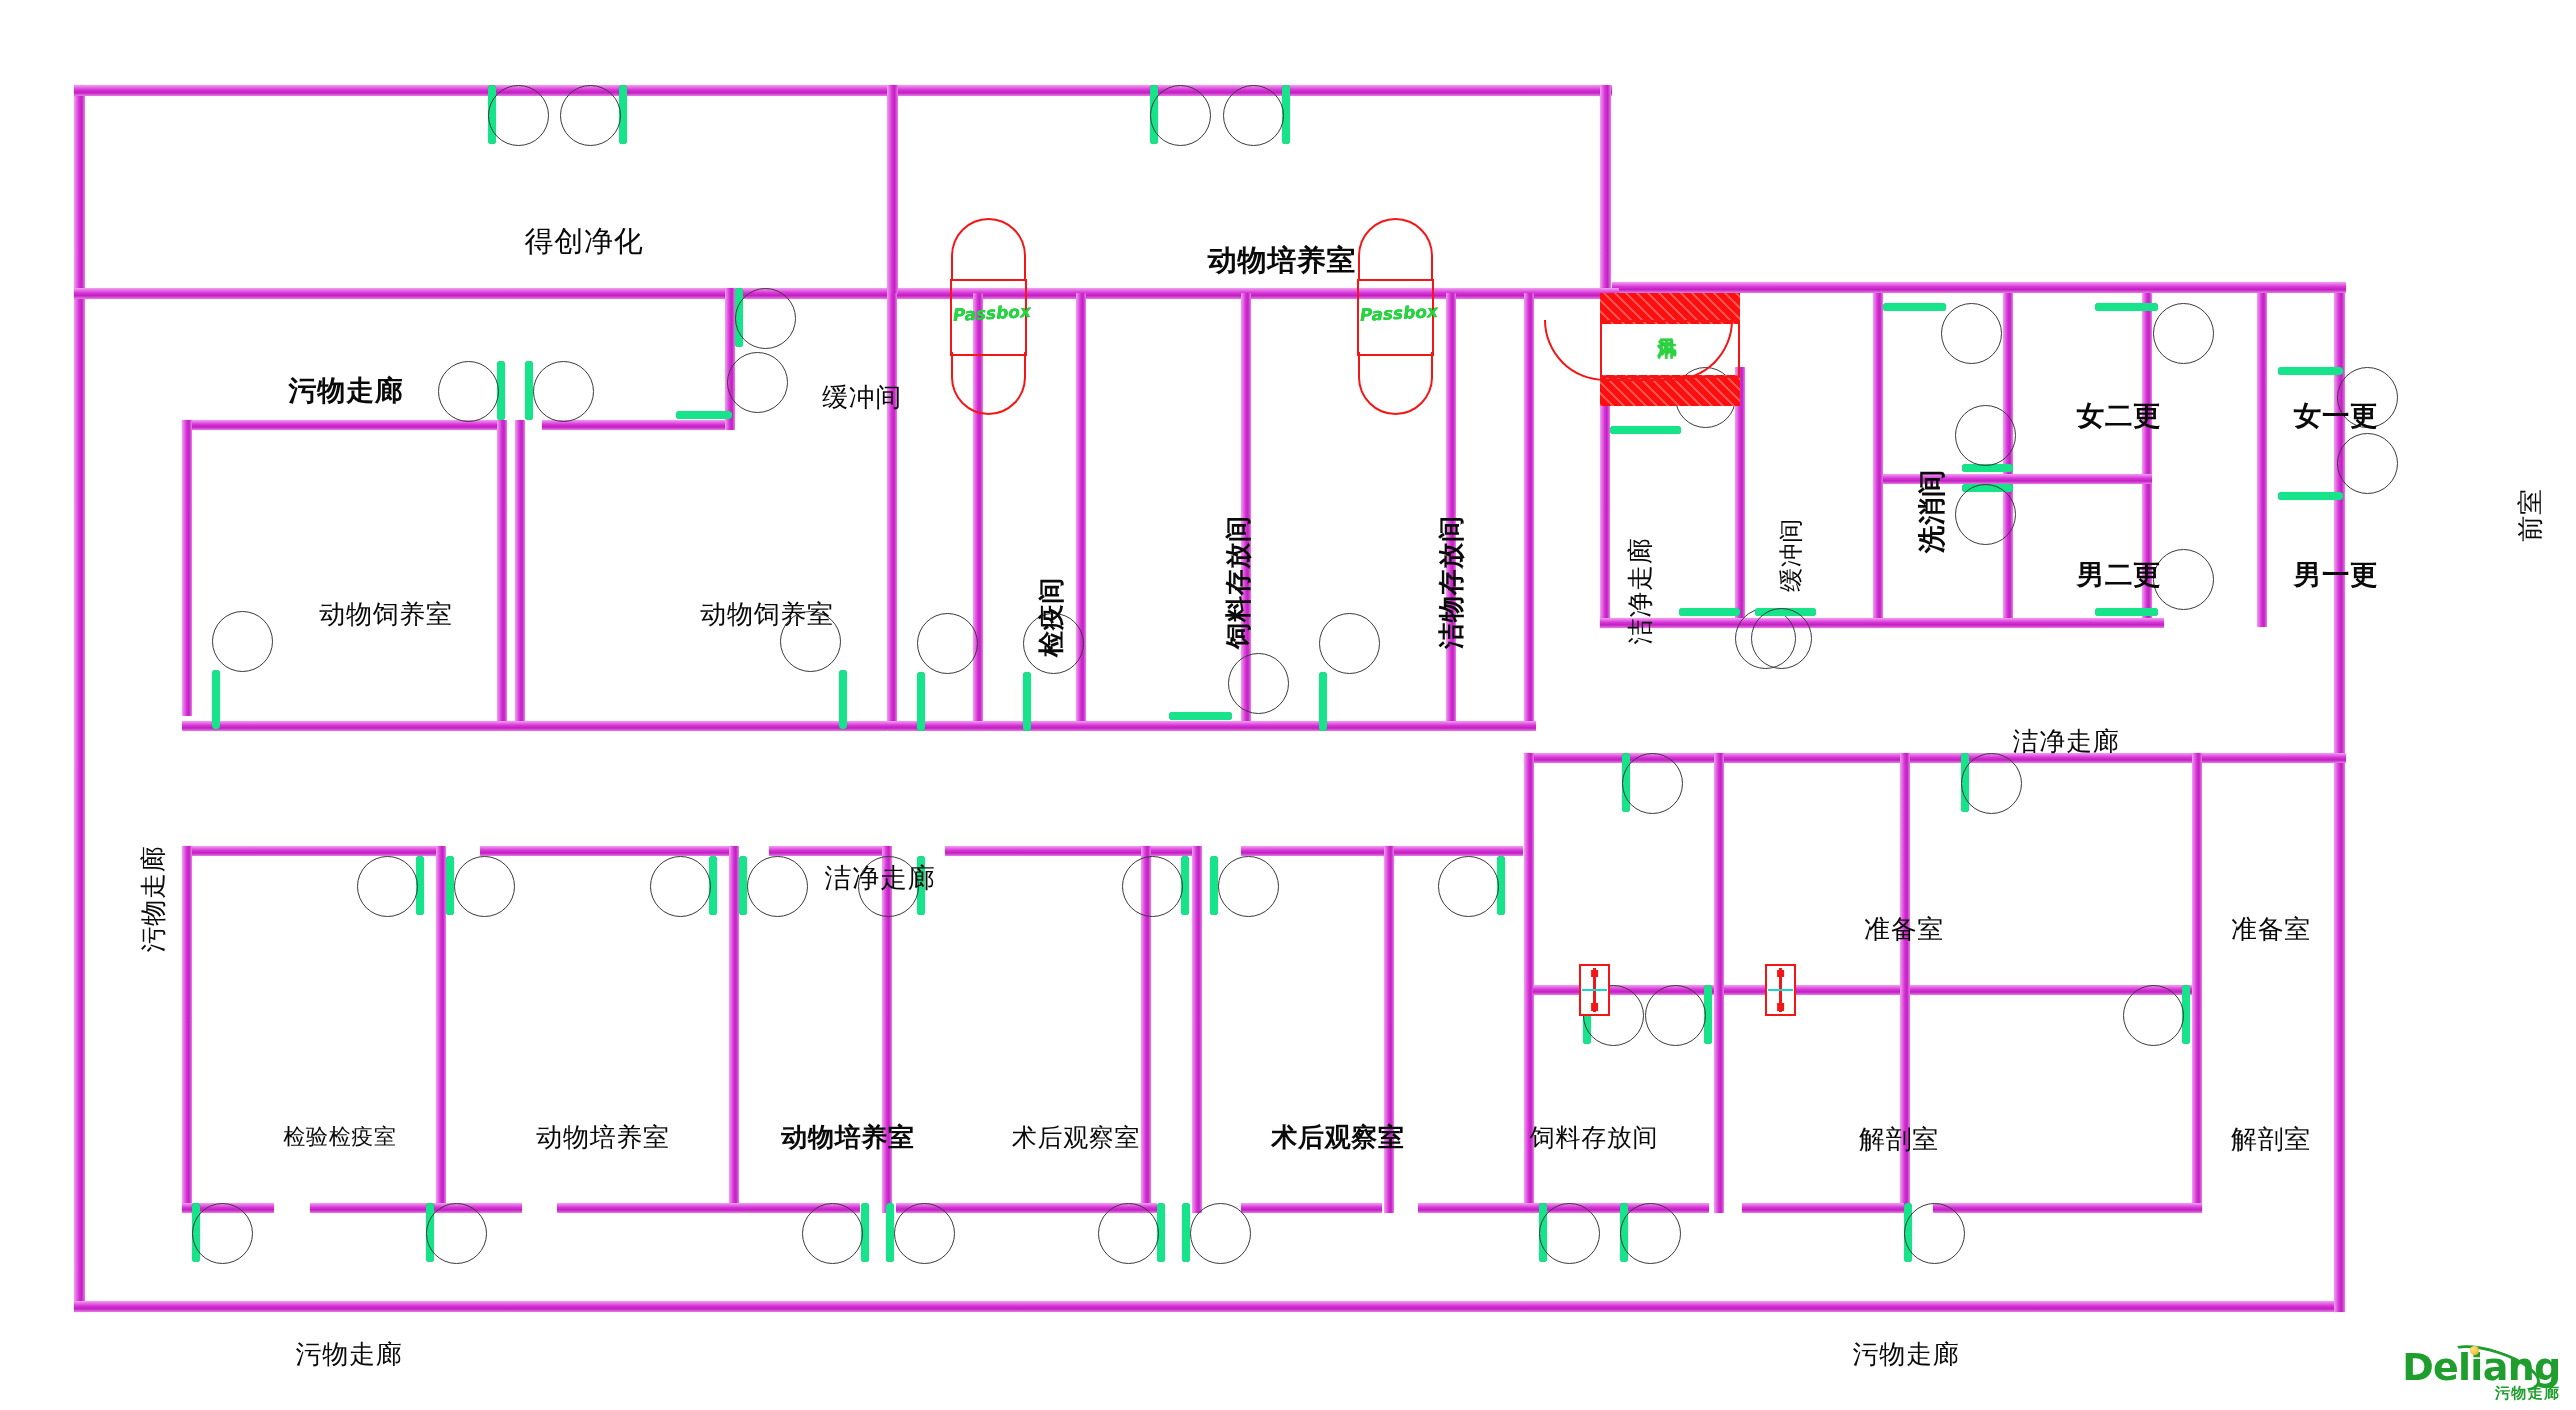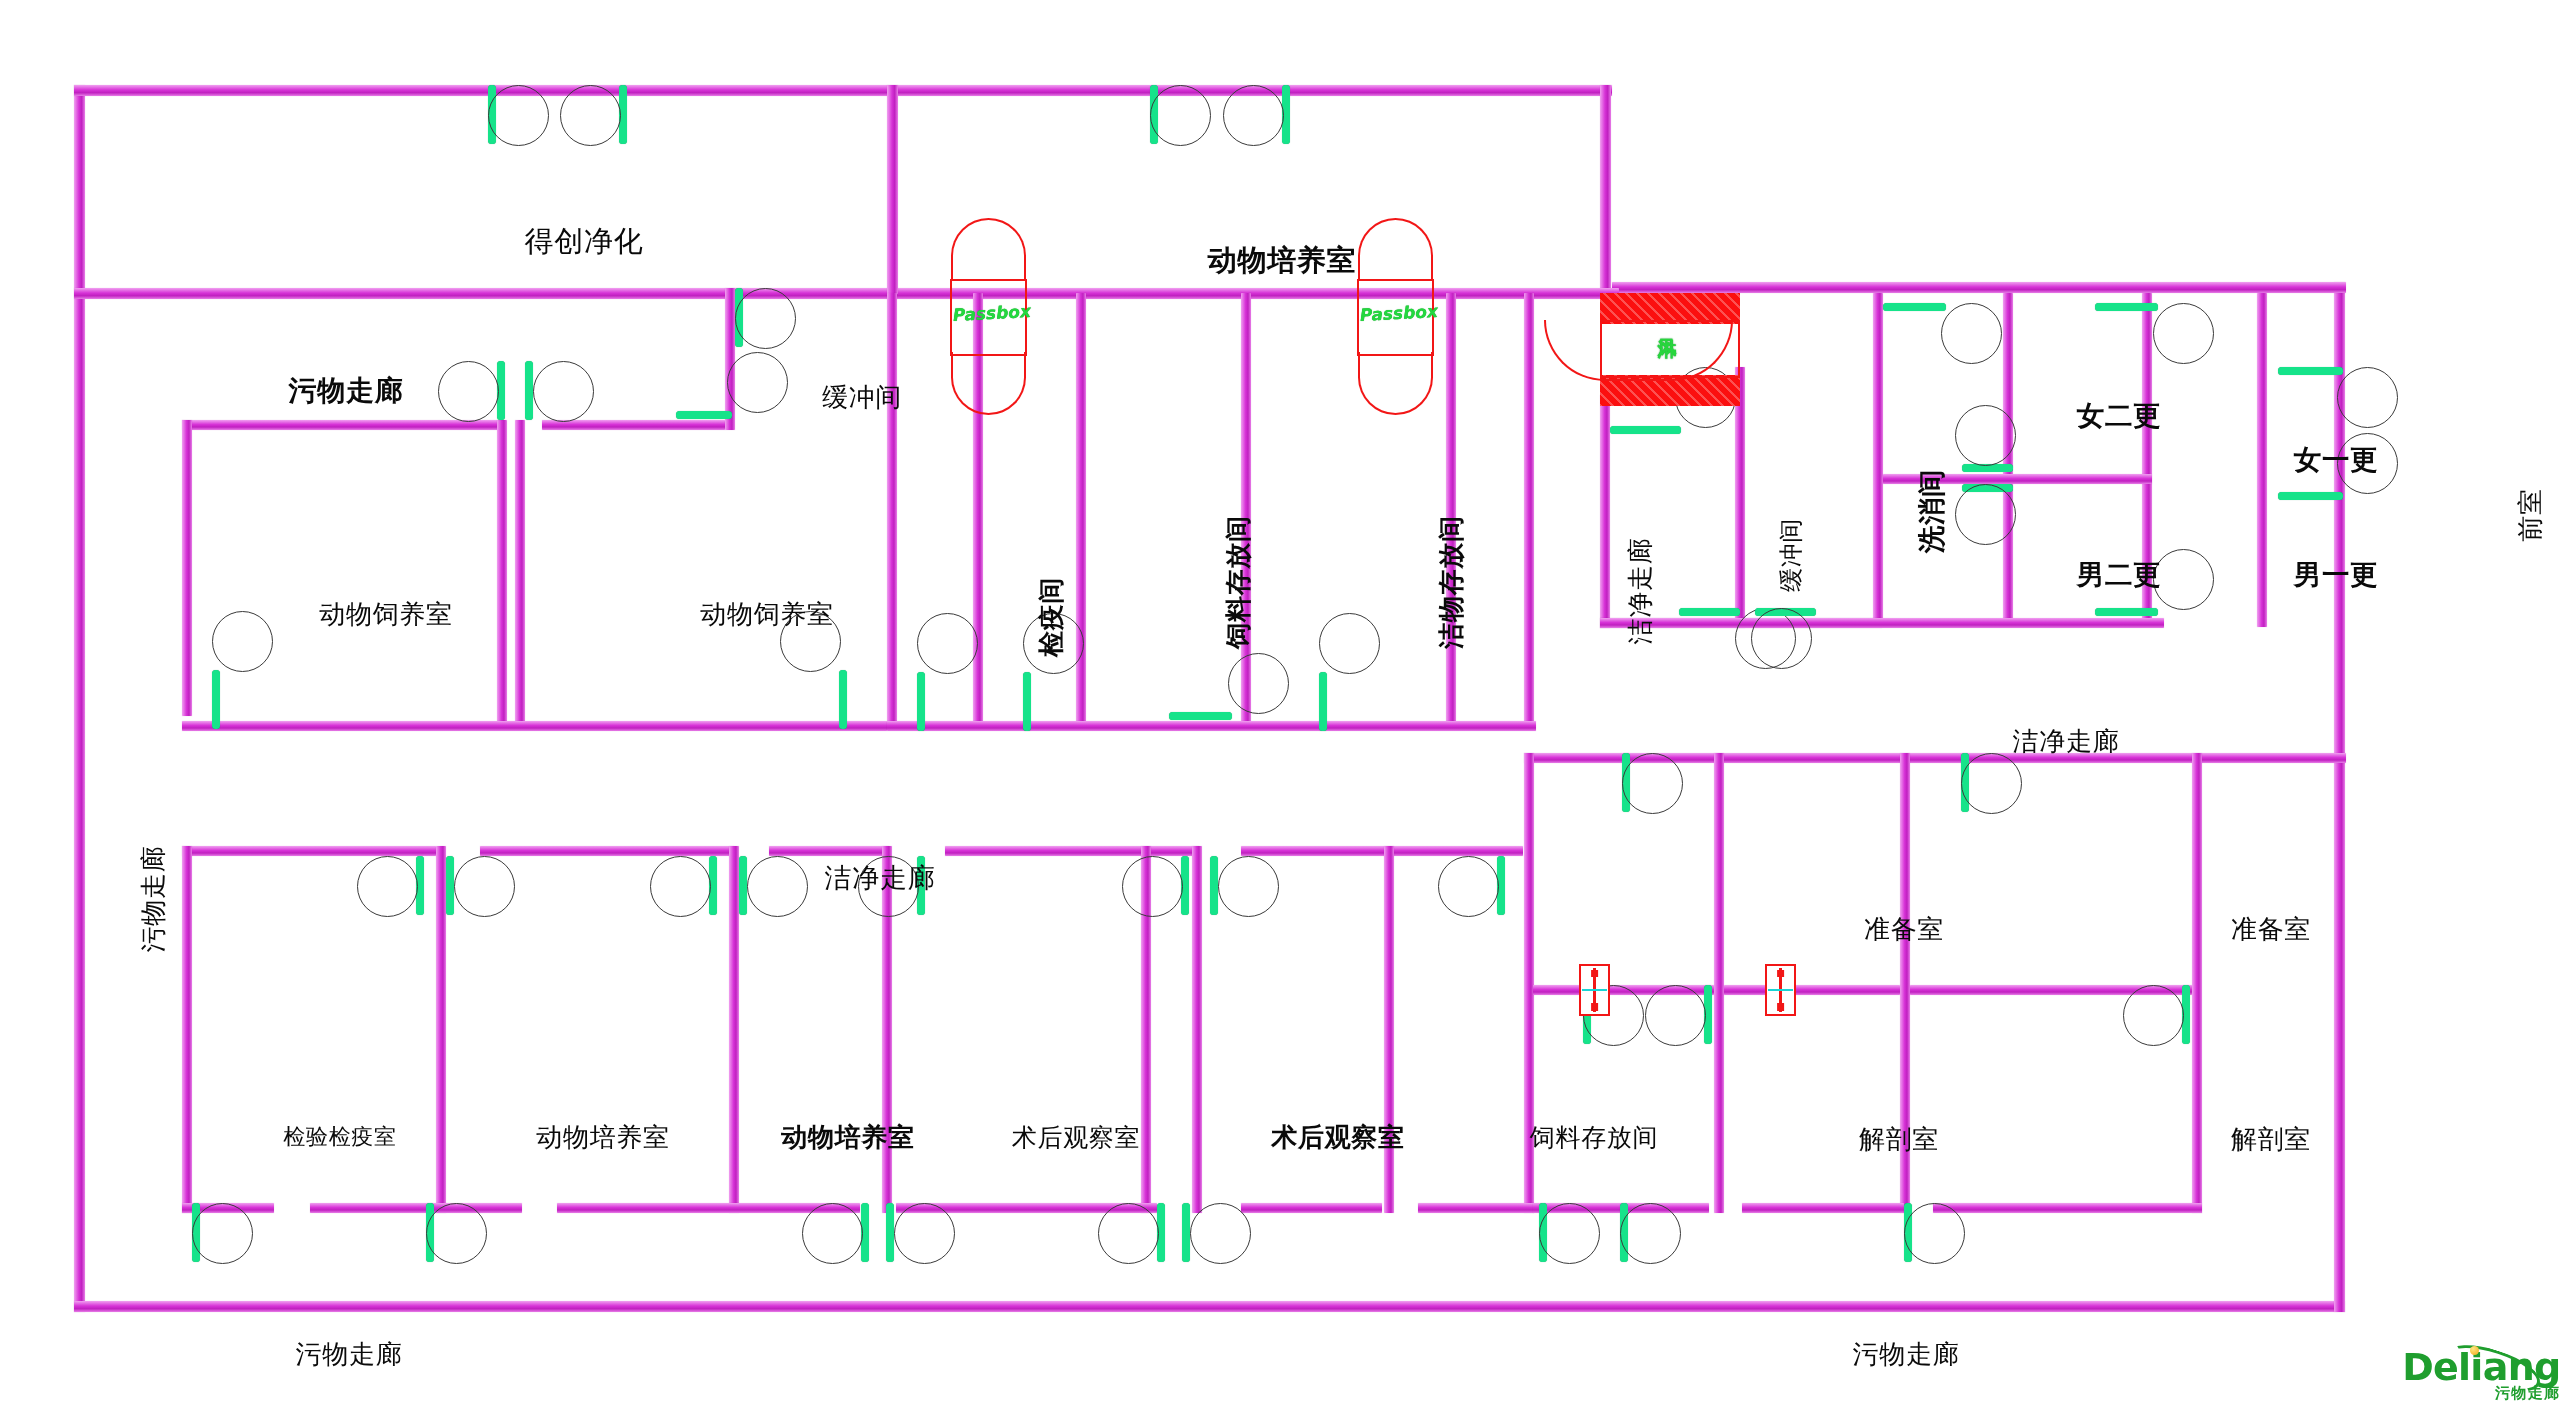--- a/index.html
+++ b/index.html
@@ -409,21 +409,21 @@
     <u></u>
       <i></i>
   </div>
 
   <div id="labels">
       <div class="lab norot" style="left: 584px; top: 242px; font-size: 29px;">得创净化</div>
       <div class="lab norot b" style="left: 1282px; top: 261px; font-size: 29px;">动物培养室</div>
       <div class="lab norot b" style="left: 346px; top: 391px; font-size: 28px;">污物走廊</div>
       <div class="lab norot" style="left: 862px; top: 397px; font-size: 26px;">缓冲间</div>
       <div class="lab norot b" style="left: 2119px; top: 416px; font-size: 27.5px;">女二更</div>
-      <div class="lab norot b" style="left: 2336px; top: 416px; font-size: 27.5px; margin-top: 44px;">女一更</div>
+      <div class="lab norot b" style="left: 2336px; top: 416px; font-size: 27.5px;">女一更</div>
       <div class="lab norot b" style="left: 2119px; top: 575px; font-size: 27.5px;">男二更</div>
       <div class="lab norot b" style="left: 2336px; top: 575px; font-size: 27.5px;">男一更</div>
       <div class="lab rot" style="left: 2530px; top: 515px; font-size: 26px;">前室</div>
       <div class="lab rot b" style="left: 1932px; top: 511px; font-size: 27.5px;">洗消间</div>
       <div class="lab rot" style="left: 1791px; top: 555px; font-size: 24px;">缓冲间</div>
       <div class="lab rot" style="left: 1640px; top: 591px; font-size: 26px;">洁净走廊</div>
       <div class="lab norot" style="left: 386px; top: 614px; font-size: 26px;">动物饲养室</div>
       <div class="lab norot" style="left: 767px; top: 614px; font-size: 26px;">动物饲养室</div>
       <div class="lab rot b" style="left: 1051px; top: 617px; font-size: 26px;">检疫间</div>
       <div class="lab rot b" style="left: 1238px; top: 582px; font-size: 26px;">饲料存放间</div>

